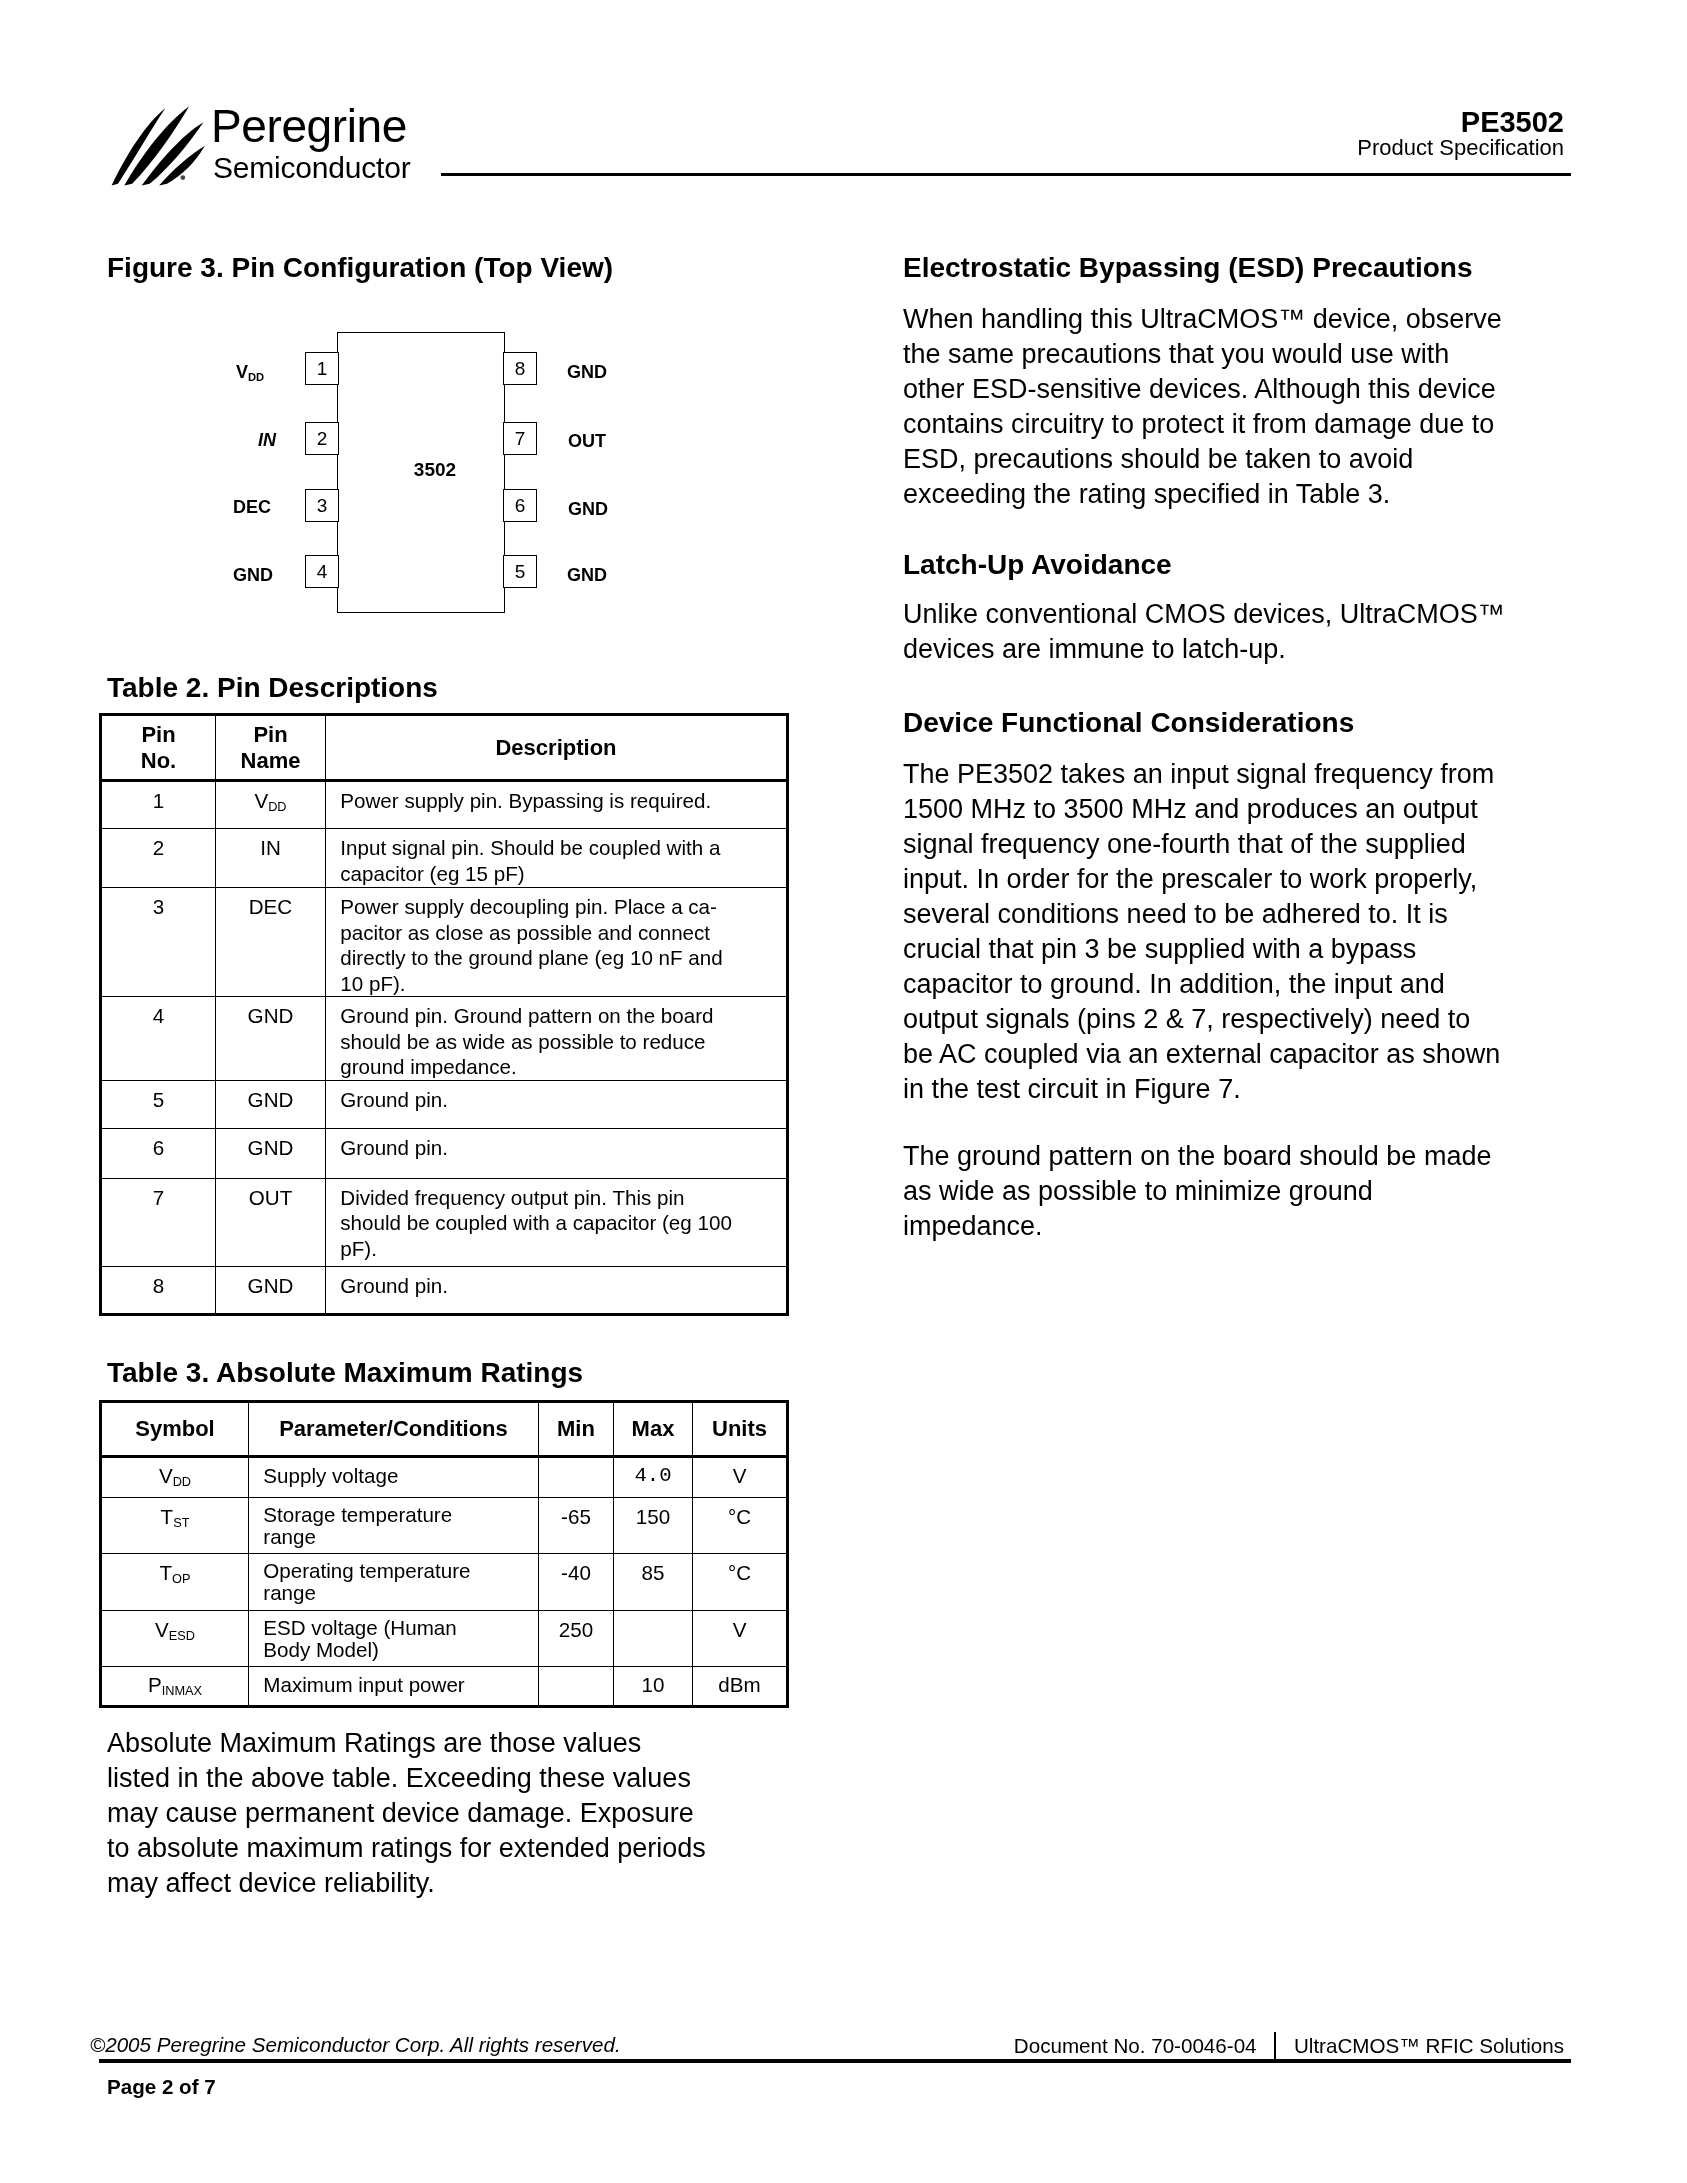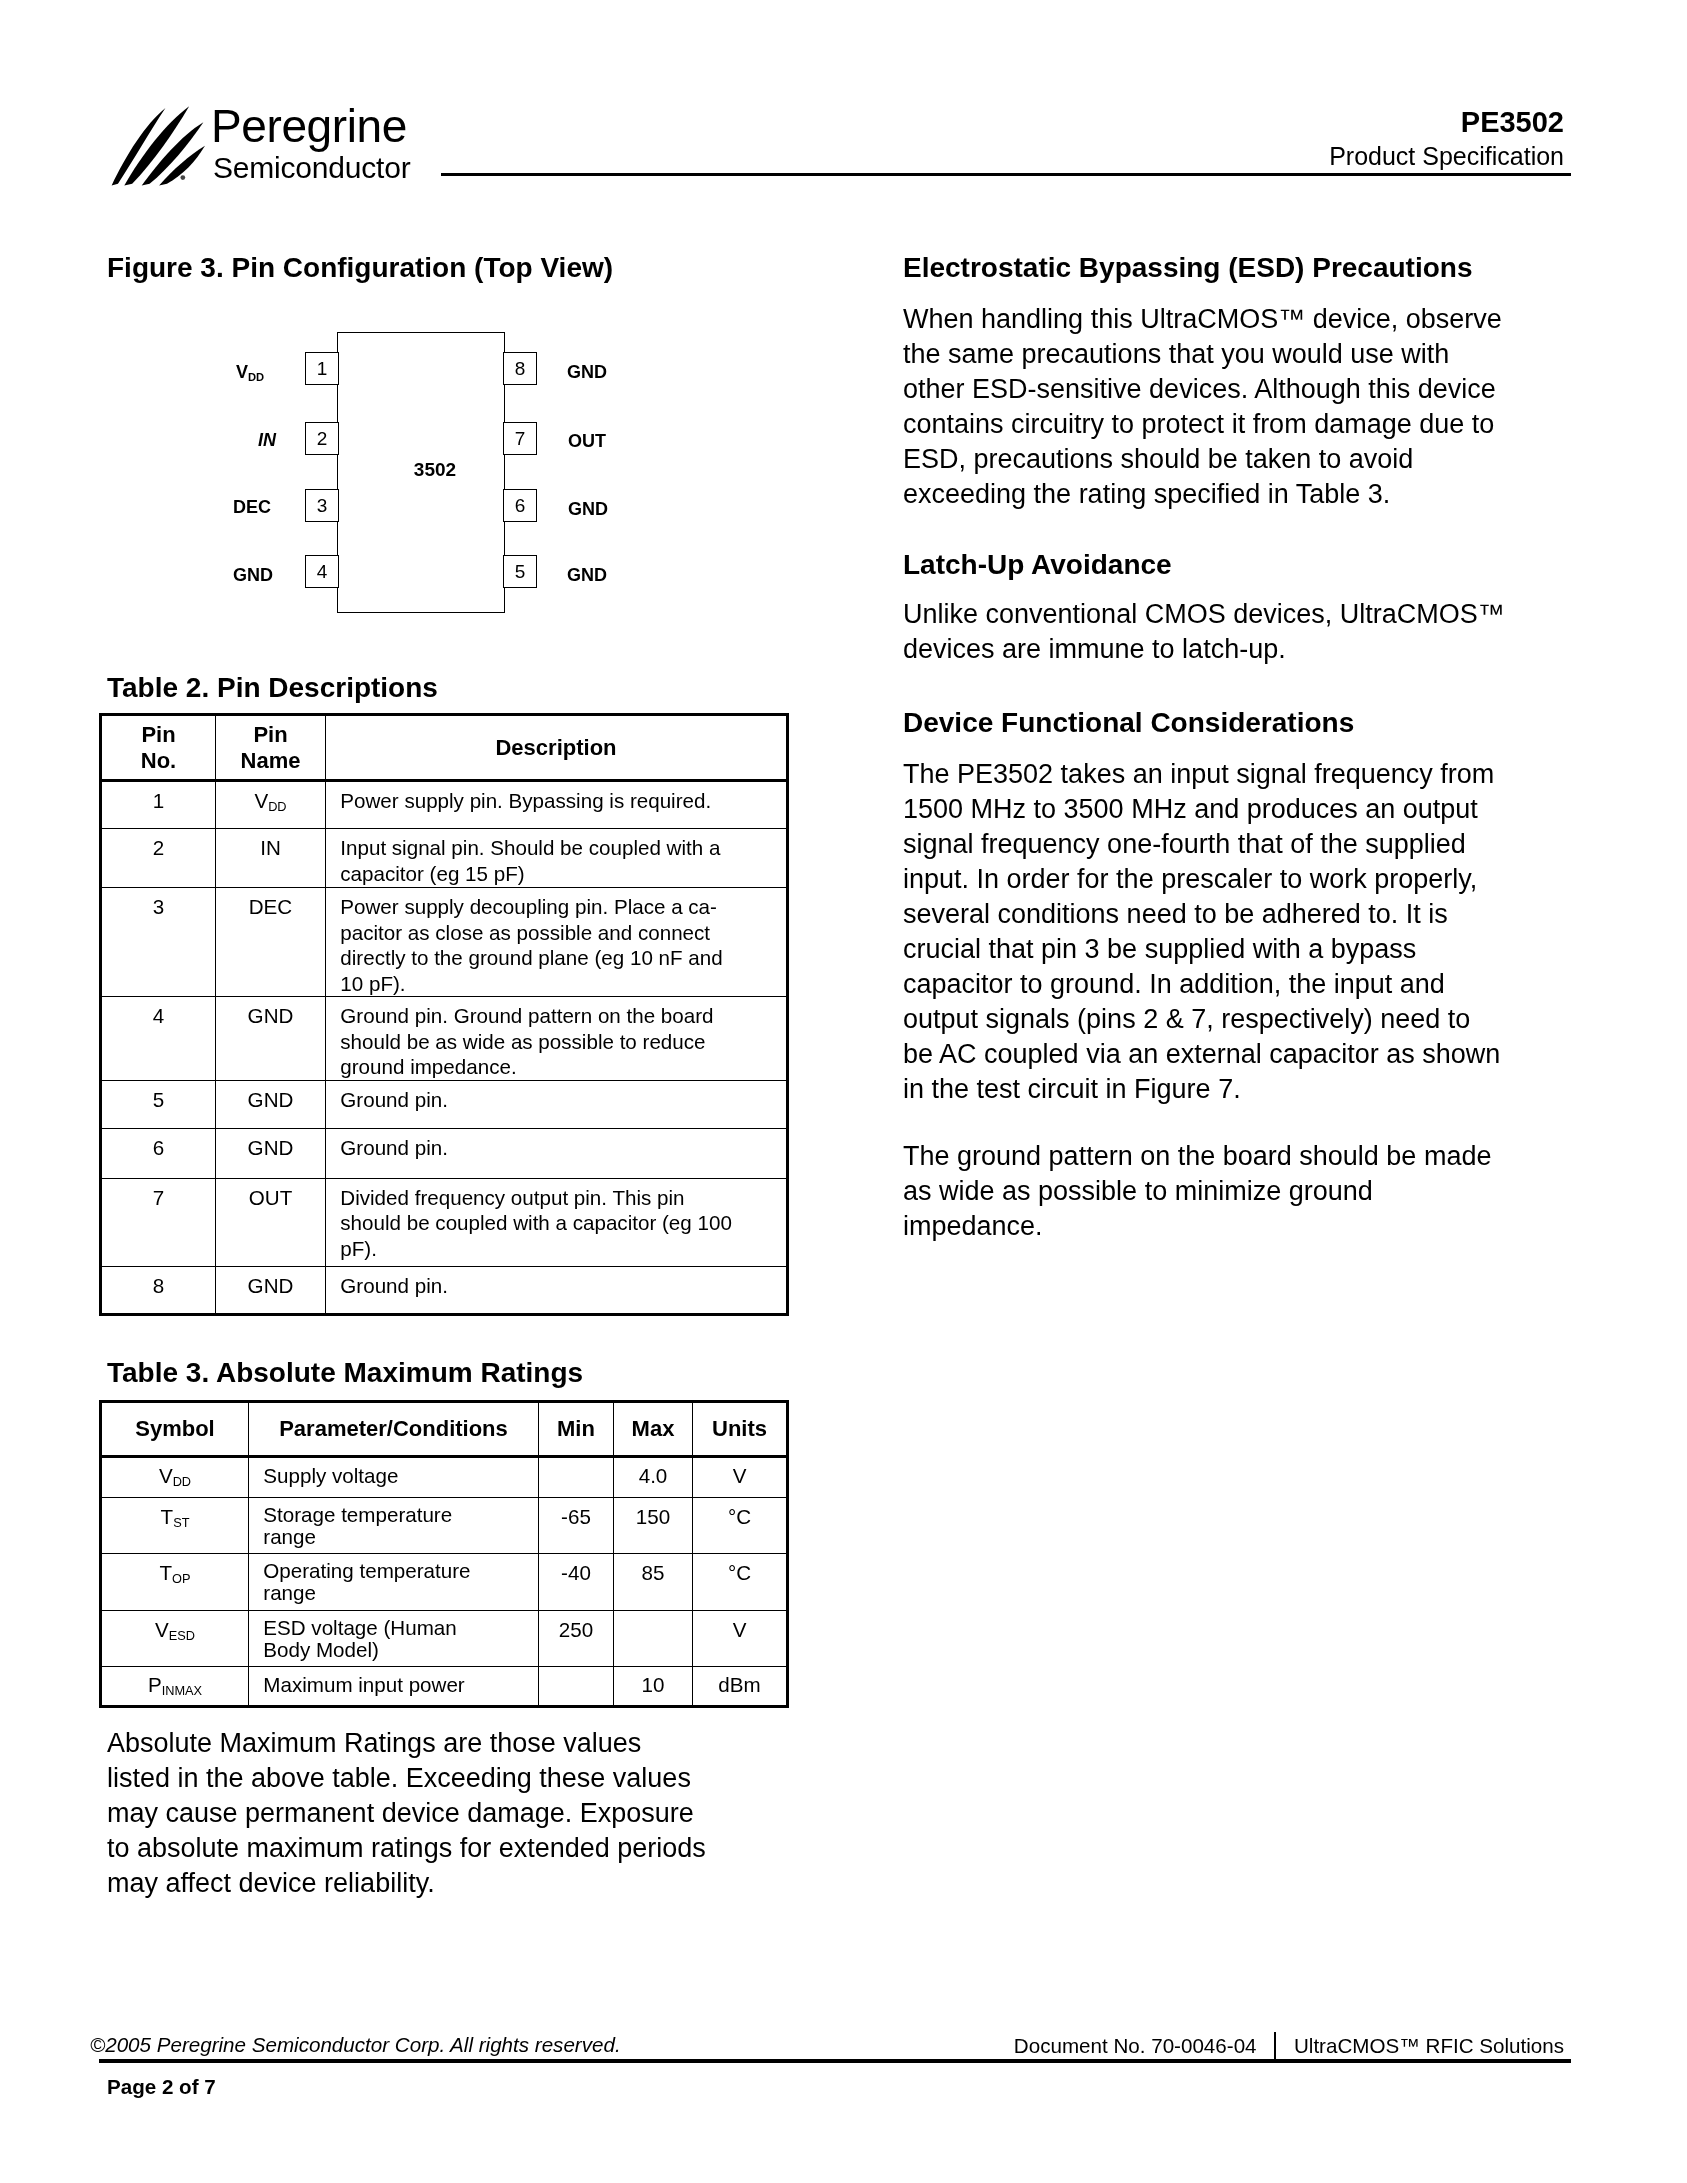--- a/index.html
+++ b/index.html
@@ -4,21 +4,21 @@
 <style>
   html, body { margin: 0; padding: 0; background: #ffffff; }
   body { width: 1687px; height: 2183px; position: relative; overflow: hidden;
          font-family: "Liberation Sans", sans-serif; color: #000; }
   .abs { position: absolute; }
   
   .logo-mark { left: 110px; top: 100px; width: 99px; height: 87px; }
   .logo-name { left: 211px; top: 102px; font-size: 46px; line-height: 49px; letter-spacing: -0.4px; white-space: nowrap; }
   .logo-sub  { left: 213px; top: 151px; font-size: 30px; line-height: 33px; letter-spacing: -0.2px; white-space: nowrap; }
   .hdr-part { right: 123px; top: 106px; font-size: 29px; font-weight: bold; line-height: 33px; text-align: right; }
-  .hdr-sub  { right: 123px; top: 144px; font-size: 25px; line-height: 24px; text-align: left; }
+  .hdr-sub  { right: 123px; top: 136px; font-size: 22px; line-height: 24px; text-align: left; }
   .hdr-rule { left: 441px; top: 173px; width: 1130px; height: 3.2px; background: #000; }
 
   .h-title { font-size: 28px; font-weight: bold; line-height: 32px; white-space: nowrap; }
   .body-txt { font-size: 27px; line-height: 35px; }
   .line { display: block; white-space: nowrap; }
 
   
   .chip { left: 337px; top: 332px; width: 168px; height: 281px; border: 1.6px solid #000; box-sizing: border-box; background: #fff; }
   .chip-label { left: 337px; top: 459px; width: 196px; text-align: center; font-size: 19px; font-weight: bold; }
   .pin-box { width: 34px; height: 33px; border: 1.6px solid #000; box-sizing: border-box; background: #fff;
@@ -191,21 +191,21 @@
     <th>Min</th>
     <th>Max</th>
     <th>Units</th>
   </tr>
   <tr style="height:41px;">
     <td class="c-center" style="padding-top:4.8px !important;"><span>V</span><span class="sub">DD</span></td>
     <td class="c-desc" style="padding-top:4.8px !important;">
           <span class="line">Supply voltage</span>
         </td>
     <td class="c-center" style="padding-top:4.8px !important;"></td>
-    <td class="c-center" style="padding-top:4.8px !important;">4.0</td>
+    <td class="c-center" style="padding-top:4.8px !important;font-family:Liberation Mono, monospace;">4.0</td>
     <td class="c-center" style="padding-top:4.8px !important;">V</td>
   </tr>
   <tr style="height:56px;">
     <td class="c-center"><span>T</span><span class="sub">ST</span></td>
     <td class="c-desc" style="line-height:22px;">
           <span class="line">Storage temperature</span>
           <span class="line">range</span>
         </td>
     <td class="c-center">-65</td>
     <td class="c-center">150</td>

